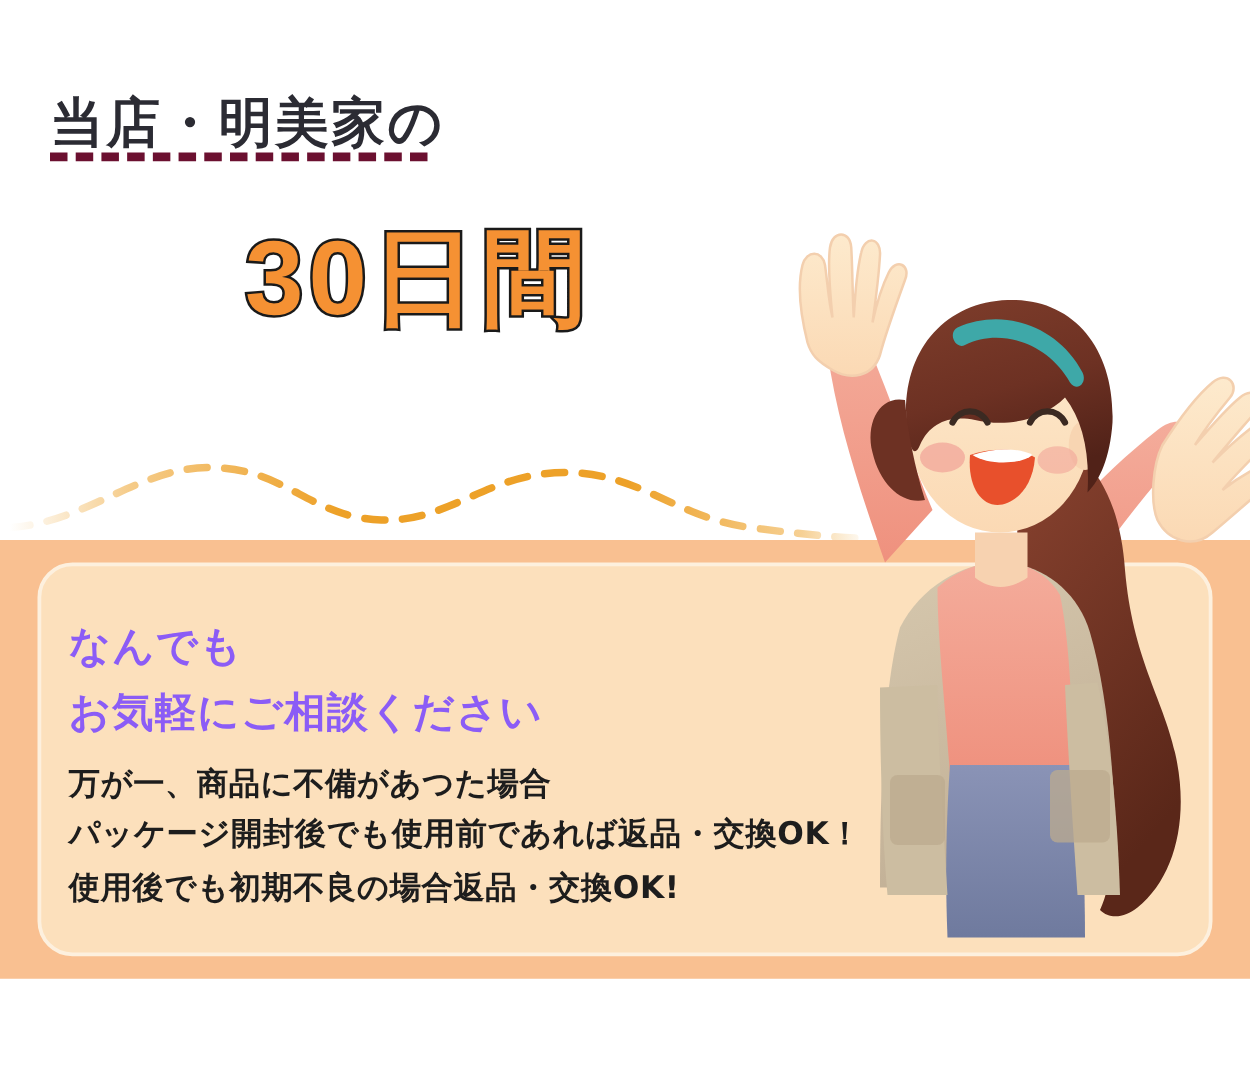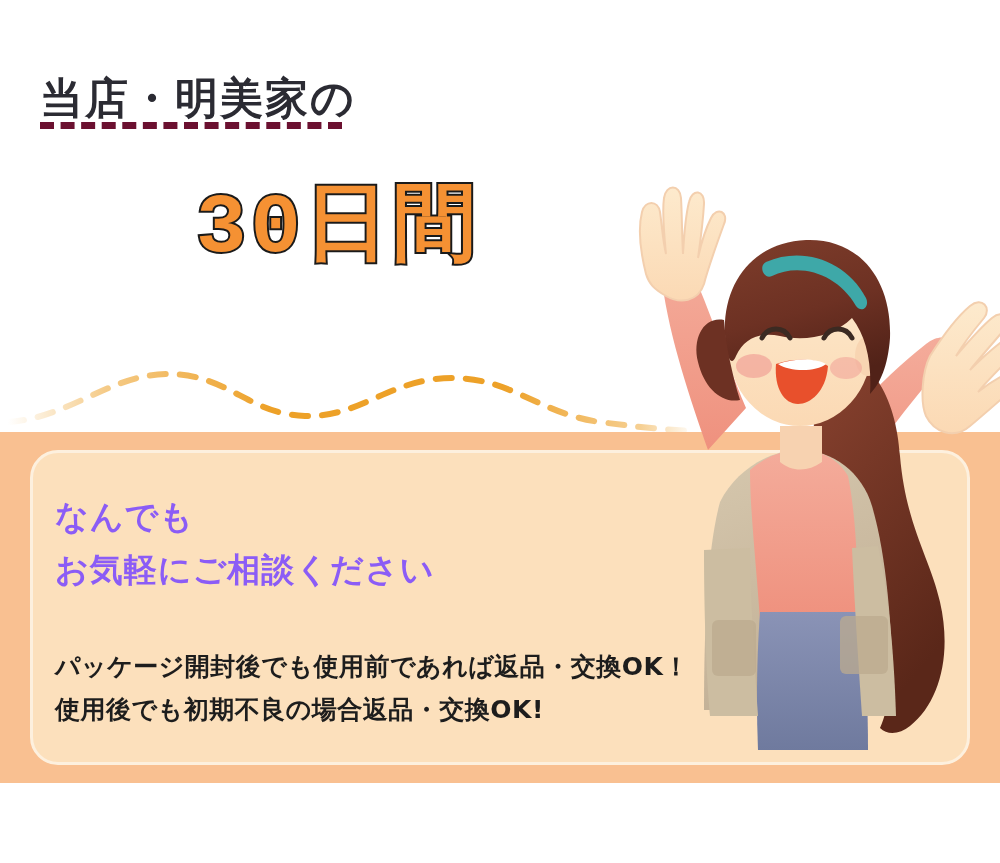--- a/index.html
+++ b/index.html
@@ -35,21 +35,21 @@
 
   
   #days{
     position:absolute;left:196px;top:166px;
     font-size:84px;font-weight:bold;
     letter-spacing:4px;
     color:#f59133;
     white-space:nowrap;
     -webkit-text-stroke:4px #1a1a1a;
     paint-order:stroke fill;
-    font-family:Liberation Mono, monospace;
+    font-family:Liberation Sans, sans-serif;
   }
 
   
   #guarantee{
     position:absolute;left:48px;top:260px;
     white-space:nowrap;
     line-height:1;
   }
   #guarantee .g-ch{
     display:inline-block;
@@ -141,20 +141,21 @@
     </defs>
     <path d="M 8 70 C 70 66, 110 22, 168 22 C 228 22, 248 62, 305 64 C 360 66, 390 26, 452 26 C 512 26, 540 62, 600 70 C 645 76, 670 78, 696 79" fill="none" stroke="url(#waveFade)" stroke-width="6" stroke-linecap="round" stroke-dasharray="16 14"></path>
   </svg>
 
   <div id="orange-band"></div>
   <div id="inner-panel"></div>
 
   <div class="lead" id="lead1">なんでも</div>
   <div class="lead" id="lead2">お気軽にご相談ください</div>
 
+  <div class="body-line" id="body1">万が一、商品に不備があつた場合</div>
   <div class="body-line" id="body3">使用後でも初期不良の場合返品・交換OK!</div>
   <div class="body-line" id="body2">パッケージ開封後でも使用前であれば返品・交換OK！</div>
 
   <svg id="illustration" viewBox="0 0 400 620">
     <defs>
       <linearGradient id="skinG" x1="0" y1="0" x2="0" y2="1">
         <stop offset="0%" stop-color="#fdeacd"></stop>
           <stop offset="100%" stop-color="#fbd9b4"></stop>
       </linearGradient>
       <linearGradient id="hairG" x1="0" y1="0" x2="0.3" y2="1">

